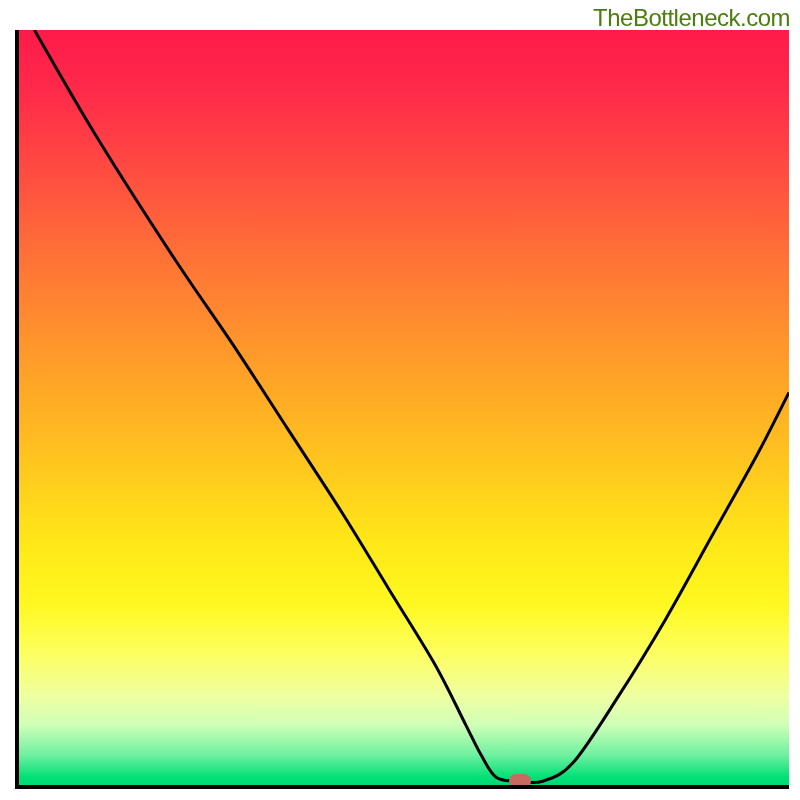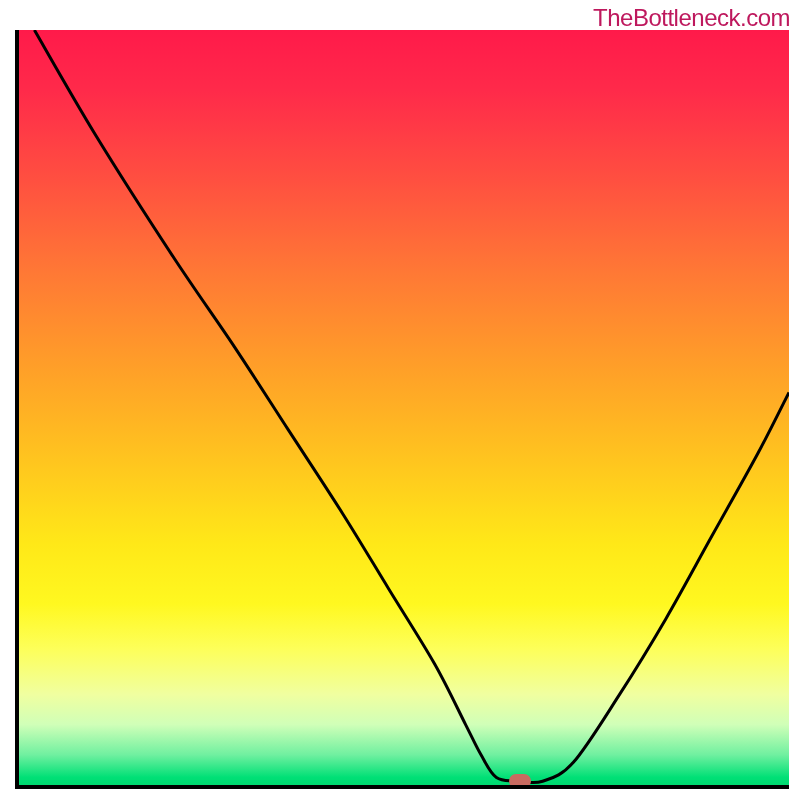--- a/index.html
+++ b/index.html
@@ -8,21 +8,21 @@
     width: 800px;
     height: 800px;
     background: #fff;
     position: relative;
     font-family: Arial, sans-serif;
   }
   .watermark {
     position: absolute;
     top: 4px;
     right: 10px;
-    color: #be185d;
+    color: #4d7c0f;
     font-size: 24px;
     font-weight: 500;
     letter-spacing: -0.5px;
   }
   .plot-area {
     position: absolute;
     top: 30px;
     left: 15px;
     width: 770px;
     height: 755px;

